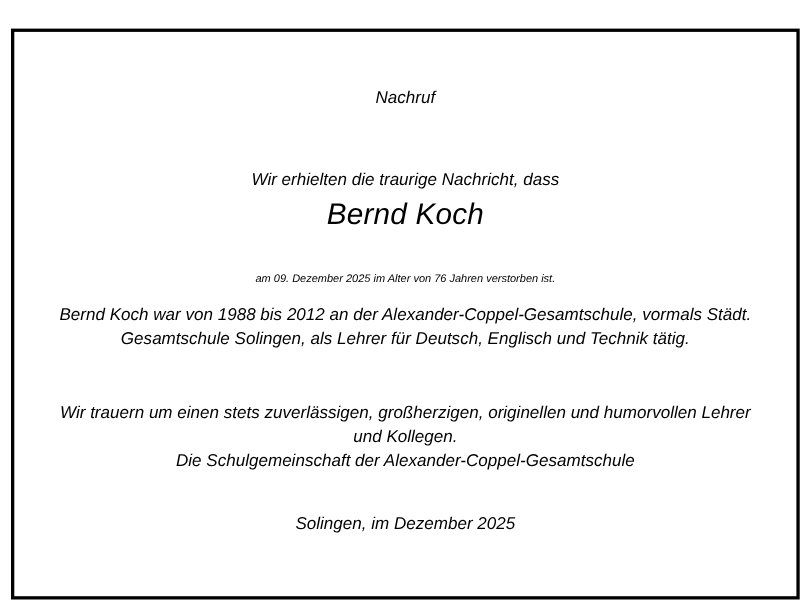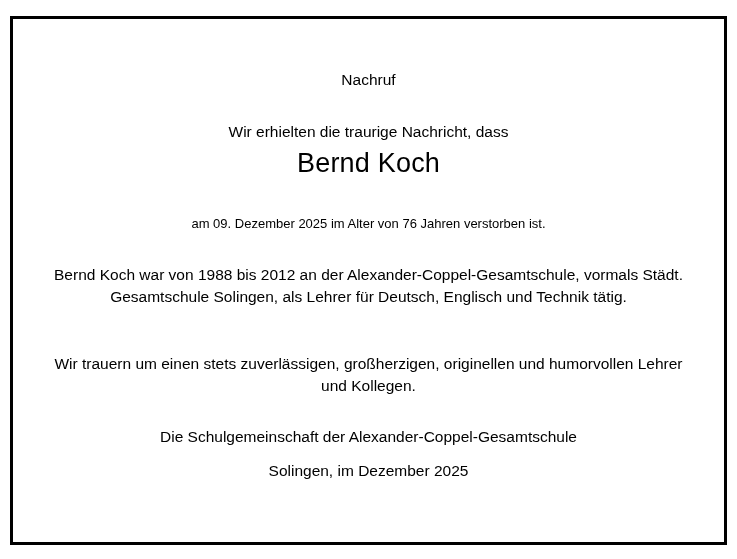--- a/index.html
+++ b/index.html
@@ -11,22 +11,23 @@
     height: 559px;
     background: #ffffff;
     font-family: "Liberation Sans", sans-serif;
     color: #000000;
     overflow: hidden;
   }
   .page {
     width: 737px;
     height: 559px;
     box-sizing: border-box;
-    padding: 16px 10px 14px 10px;
+    padding: 26px 10px 14px 10px;
     background: #ffffff;
+    font-style: italic;
   }
   .notice-frame {
     width: 100%;
     height: 100%;
     box-sizing: border-box;
     border: 3px solid #000000;
     background: #ffffff;
     padding: 30px 36px 20px 36px;
     display: flex;
     flex-direction: column;
@@ -36,47 +37,46 @@
     text-align: center;
     line-height: 1.45;
     width: 100%;
   }
   .heading {
     font-size: 15.5px;
     margin-top: 20px;
   }
   .intro {
     font-size: 15.5px;
-    margin-top: 30px;
+    margin-top: 52px;
   }
   .name {
     font-size: 27px;
     letter-spacing: 0.2px;
   }
   .died {
-    font-size: 13px;
+    font-size: 10px;
     margin-top: 32px;
   }
   .bio {
     font-size: 15.5px;
-    margin-top: 30px;
+    margin-top: 14px;
     max-width: 640px;
   }
   .mourn {
     font-size: 15.5px;
     margin-top: 44px;
     max-width: 660px;
   }
   .signature {
     font-size: 15.5px;
-    margin-top: 28px;
   }
   .place-date {
     font-size: 15.5px;
-    margin-top: 12px;
+    margin-top: 34px;
   }
 </style>
 </head>
 <body>
 
 <div class="page">
   <div class="notice-frame">
     <div class="line heading">Nachruf</div>
     <div class="line intro">Wir erhielten die traurige Nachricht, dass</div>
     <div class="line name">Bernd Koch</div>

